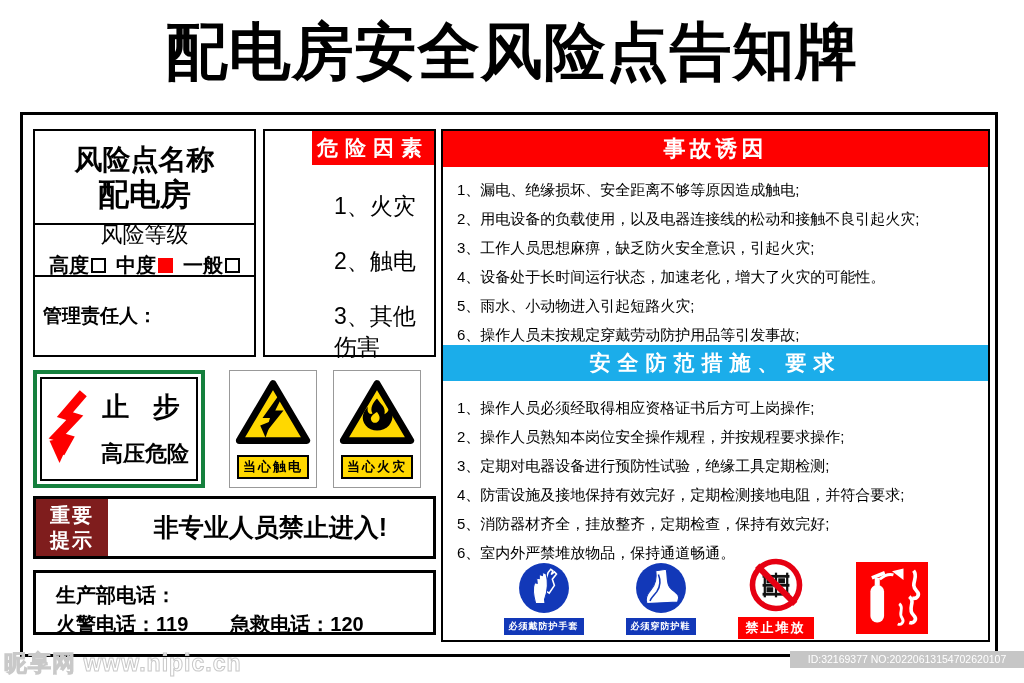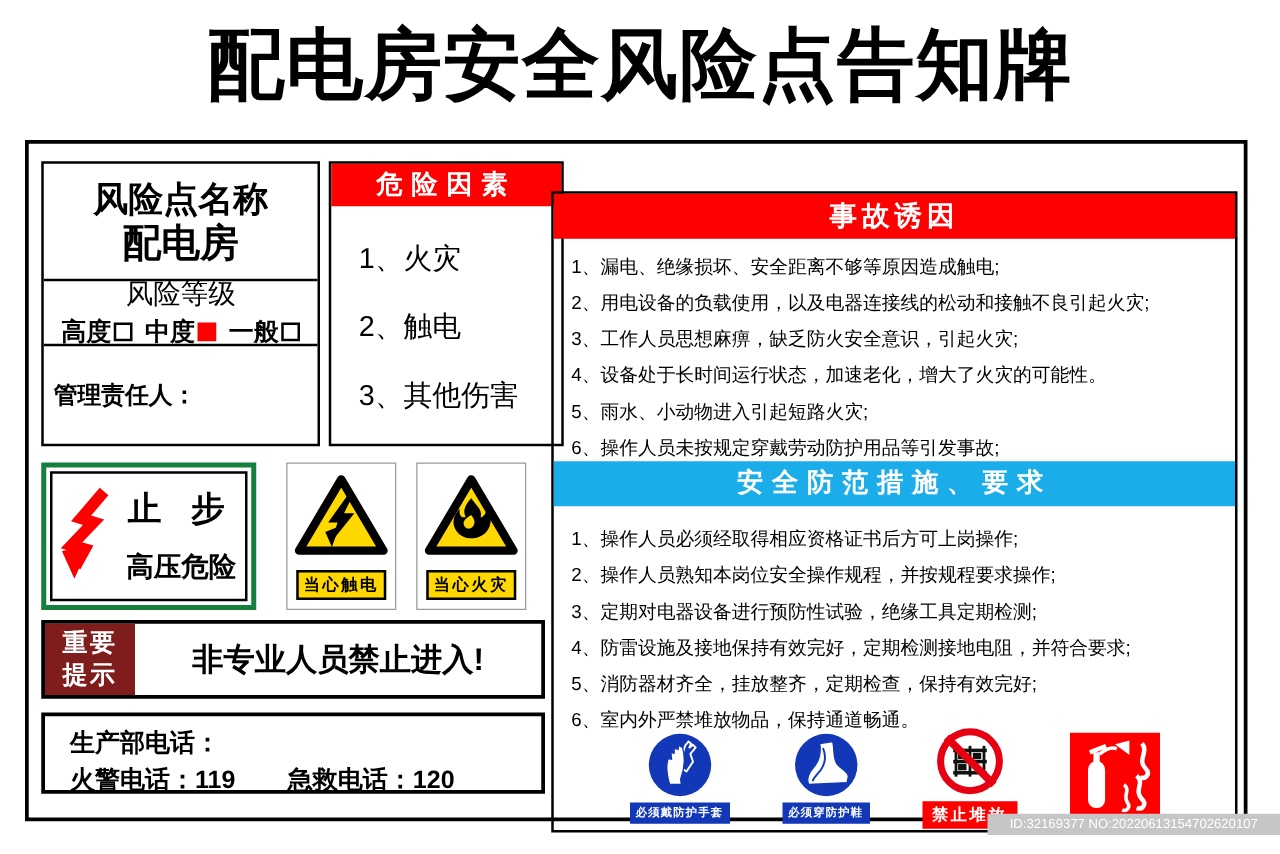--- a/index.html
+++ b/index.html
@@ -23,30 +23,30 @@
   .level-row { height:52px; border-bottom:2px solid #000; display:flex; flex-direction:column;
                align-items:center; justify-content:center; }
   .level-row .lt { font-size:22px; line-height:1.3; }
   .levels { display:flex; align-items:center; gap:10px; font-size:20px; font-weight:600; margin-top:2px; }
   .lv { display:flex; align-items:center; gap:2px; }
   .cb { width:15px; height:15px; border:2px solid #000; display:inline-block; }
   .cb.filled { border:none; background:#fe0000; width:15px; height:15px; }
   .manager { flex:1; display:flex; align-items:center; padding-left:8px; font-size:19px; font-weight:600;border-radius:21px; }
 
   
-  .hazard-box { position:absolute; left:240px; top:14px; width:188px; height:228px;
-                border:2px solid #000; }
+  .hazard-box { position:absolute; left:240px; top:14px; width:173px; height:228px;
+                border:2px solid #000;padding-left:47px; }
   .red-header { background:#fe0000; color:#fff; font-weight:900; text-align:center; }
   .hazard-box .red-header { height:34px; line-height:34px; font-size:21px; letter-spacing:7px; }
   .hazard-items { padding:26px 0 0 22px; }
   .hazard-items div { font-size:23px; margin-bottom:24px; }
 
   
   .right-box { position:absolute; left:418px; top:14px; width:549px; height:513px;
-               border:2px solid #000; display:flex; flex-direction:column;margin-top:24px; }
+               border:2px solid #000; display:flex; flex-direction:column; }
   .right-box .red-header { height:36px; line-height:36px; font-size:22px; letter-spacing:4px; }
   .blue-header { height:36px; line-height:36px; background:#1badea; color:#fff; font-weight:900;
                  text-align:center; font-size:21px; letter-spacing:7px; }
   .causes { height:178px; padding:8px 6px 0 14px; }
   .measures { height:175px; padding:12px 6px 0 14px; }
   .causes div, .measures div { font-size:15px; line-height:29px; white-space:nowrap; }
   .icons-row { flex:1; display:flex; align-items:center; justify-content:center; gap:42px; }
   .icon-cell { display:flex; flex-direction:column; align-items:center; gap:4px; }
   .icon-cell svg { display:block; }
   .lab-blue { background:#1238b8; color:#fff; font-size:9px; font-weight:700; padding:2px 5px;
@@ -259,15 +259,16 @@
 
     <div class="phone-box">
       <div class="pl">生产部电话：</div>
       <div class="pl">
         <span>火警电话：119</span><span class="gap"></span><span>急救电话：120</span>
       </div>
     </div>
 
   </div>
 
+  <div class="wm-left">昵享网 www.nipic.cn</div>
   <div class="wm-right">ID:32169377 NO:20220613154702620107</div>
 
 </div>
 
 </body></html>

